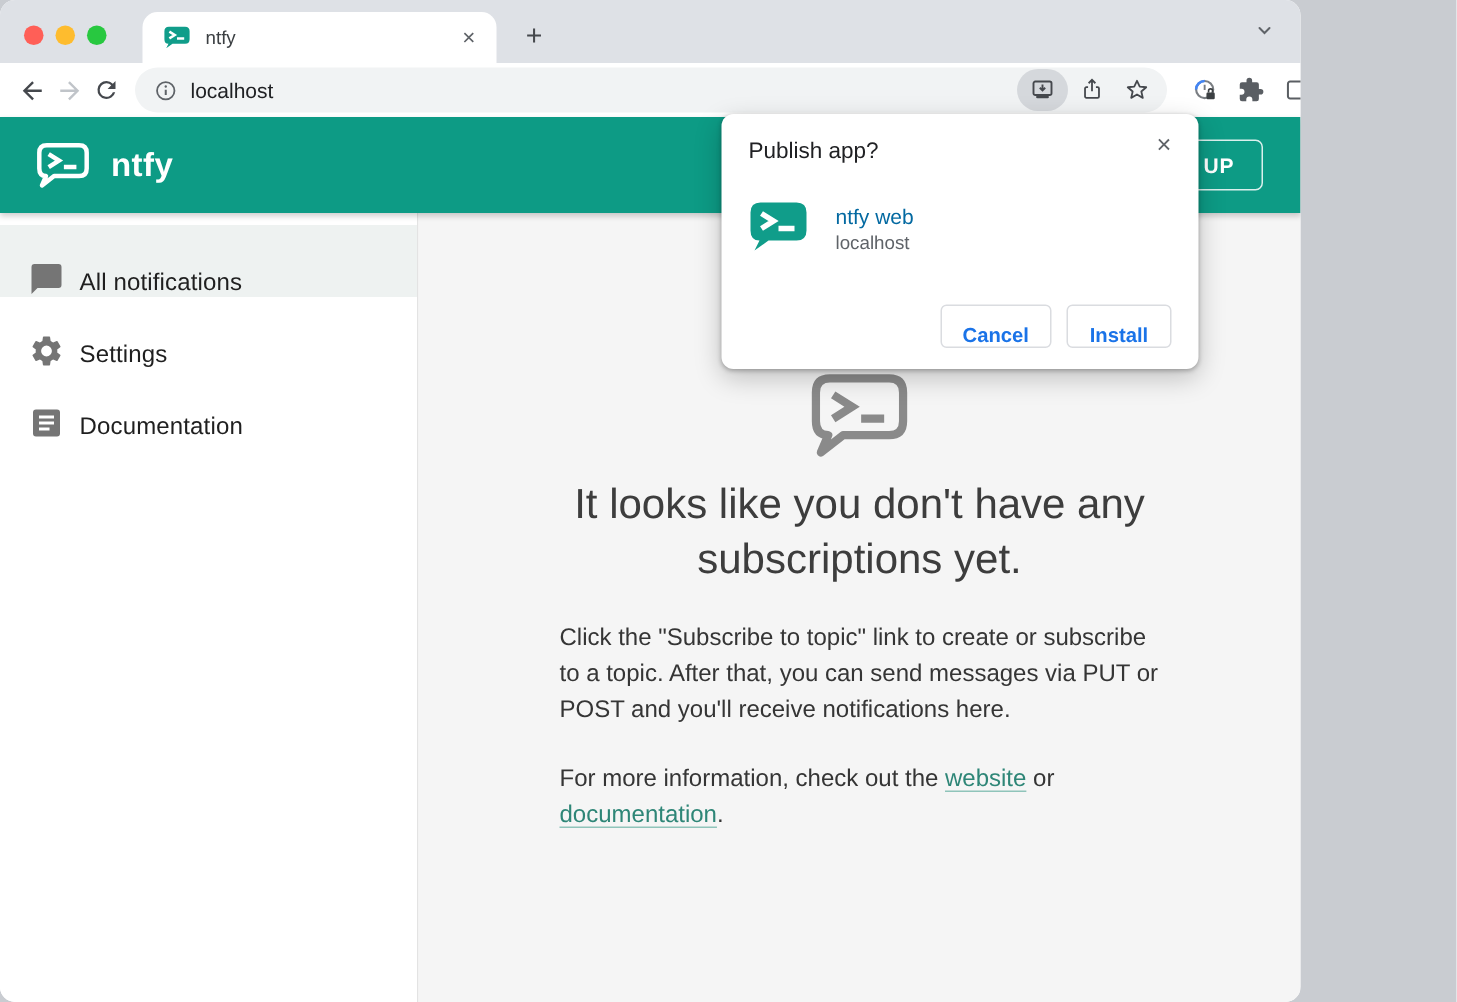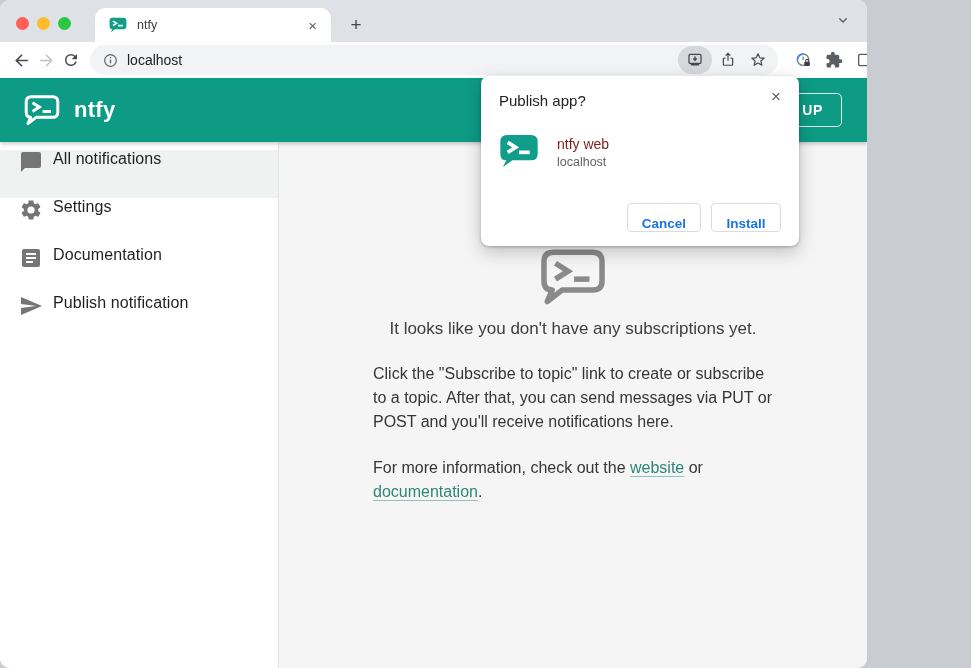--- a/index.html
+++ b/index.html
@@ -66,30 +66,30 @@
   .signup-btn {
     font-size:14px; font-weight:bold; letter-spacing:0.6px; color:#fff;
     border:1.5px solid rgba(255,255,255,0.85); border-radius:5px;
     padding:8px 18px; margin-left:14px; background:transparent; cursor:default;
     font-family:"Liberation Sans", sans-serif;
   }
 
   
   .content { display:flex; height:526px; }
   .sidebar { width:279px; background:#fff; border-right:1px solid #e3e3e3; padding-top:8px; }
-  .side-item { display:flex; align-items:flex-start; height:48px; padding:0 16px 0 19px; cursor:default; }
+  .side-item { display:flex; align-items:flex-end; height:48px; padding:0 16px 0 19px; cursor:default; }
   .side-item.selected { background:#eef2f1; }
   .side-icon { width:24px; height:24px; flex:0 0 auto; }
   .side-label { font-size:16px; color:#1f1f1f; margin-left:10px; letter-spacing:0.1px; }
 
   .main { flex:1; background:#f5f5f5; display:flex; justify-content:center; }
   .empty-state { width:400px; padding-top:107px; }
   .empty-logo { display:flex; justify-content:center; }
   .empty-heading {
-    margin-top:12px; font-size:17px; font-weight:400; color:#3d3d3d;
+    margin-top:12px; font-size:28px; font-weight:400; color:#3d3d3d;
     text-align:center; line-height:1.32;
   }
   .empty-p { margin-top:22px; font-size:16px; color:#353535; line-height:1.5; text-align:left; }
   .empty-p a { color:#2e8677; text-decoration:underline; text-underline-offset:3px; text-decoration-color:#8fc4ba; cursor:pointer; }
 
   
   .install-dialog {
     position:absolute; left:481px; top:76px; width:318px; height:170px;
     background:#fff; border-radius:8px; z-index:5;
     box-shadow:0 1px 3px rgba(0,0,0,0.25), 0 6px 18px rgba(0,0,0,0.22);
@@ -97,21 +97,21 @@
   }
   .dlg-title { font-size:15px; color:#202124; }
   .dlg-close {
     position:absolute; top:10px; right:12px; font-size:17px; color:#5f6368;
     width:22px; height:22px; display:flex; align-items:center; justify-content:center;
     border:none; background:transparent; cursor:default;
   }
   .dlg-app { display:flex; align-items:center; margin-top:23px; }
   .dlg-app-icon { width:40px; height:40px; flex:0 0 auto; }
   .dlg-app-meta { margin-left:18px; }
-  .dlg-app-name { font-size:14px; color:#7f1d1d; }
+  .dlg-app-name { font-size:14px; color:#0369a1; }
   .dlg-app-origin { font-size:12.5px; color:#5f6368; margin-top:3px; }
   .dlg-actions { position:absolute; right:18px; bottom:14px; display:flex; gap:10px; }
   .dlg-btn {
     min-width:70px; height:29px; border:1px solid #dadce0; border-radius:4px;
     background:#fff; color:#1a73e8; font-size:13.5px; font-weight:bold;
     font-family:"Liberation Sans", sans-serif; cursor:default; padding:12px 14px;
   }
 
   svg { display:block; }
 </style>
@@ -268,28 +268,20 @@
         </span>
         <span class="side-label">Settings</span>
       </div>
       <div class="side-item">
         <span class="side-icon">
           <svg viewBox="0 0 24 24" width="24" height="24">
               <path d="M19 3H5a2 2 0 0 0-2 2v14a2 2 0 0 0 2 2h14a2 2 0 0 0 2-2V5a2 2 0 0 0-2-2zm-5 14H7v-2h7v2zm3-4H7v-2h10v2zm0-4H7V7h10v2z" fill="#757575"></path>
             </svg>
         </span>
         <span class="side-label">Documentation</span>
-      </div>
-      <div class="side-item">
-        <span class="side-icon">
-          <svg viewBox="0 0 24 24" width="24" height="24">
-              <path d="M2.01 21L23 12 2.01 3 2 10l15 2-15 2z" fill="#757575"></path>
-            </svg>
-        </span>
-        <span class="side-label">Publish notification</span>
       </div>
     </nav>
 
     <main class="main">
       <div class="empty-state">
         <div class="empty-logo">
           <svg viewBox="0 0 60 52" width="66" height="57">
             <path d="M12 3 H48 Q56.5 3 56.5 11.5 V29 Q56.5 37.5 48 37.5 H20 L6.5 48 L11 37.5 Q3.5 37.3 3.5 29 V11.5 Q3.5 3 12 3 Z" fill="none" stroke="#8a8a8a" stroke-width="5" stroke-linejoin="round"></path>
             <path d="M14 13 L25.5 20.2 L14 27.5" stroke="#8a8a8a" stroke-width="5" fill="none"></path>
             <path d="M31 27.5 H45" stroke="#8a8a8a" stroke-width="5" fill="none"></path>

